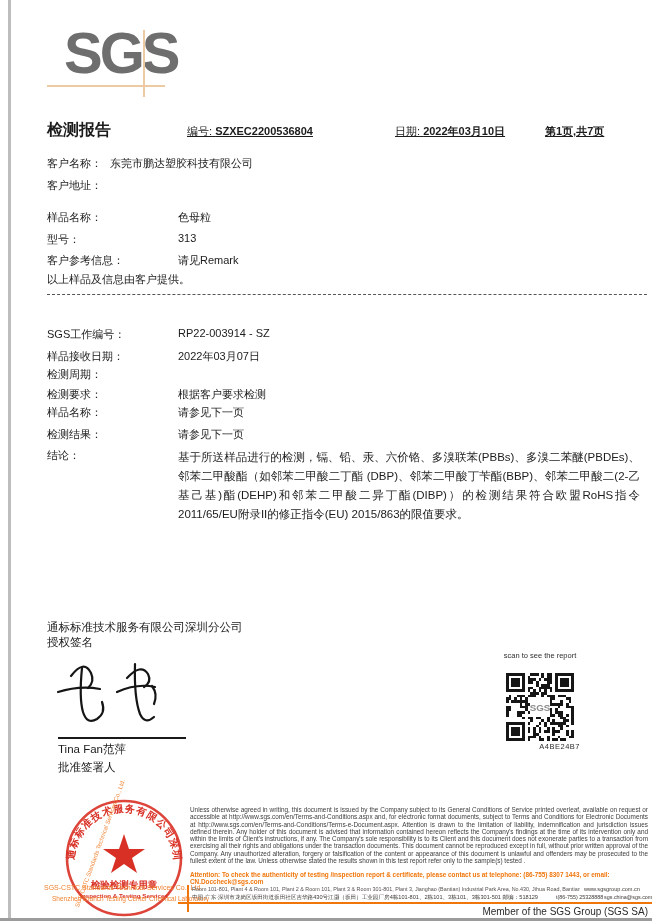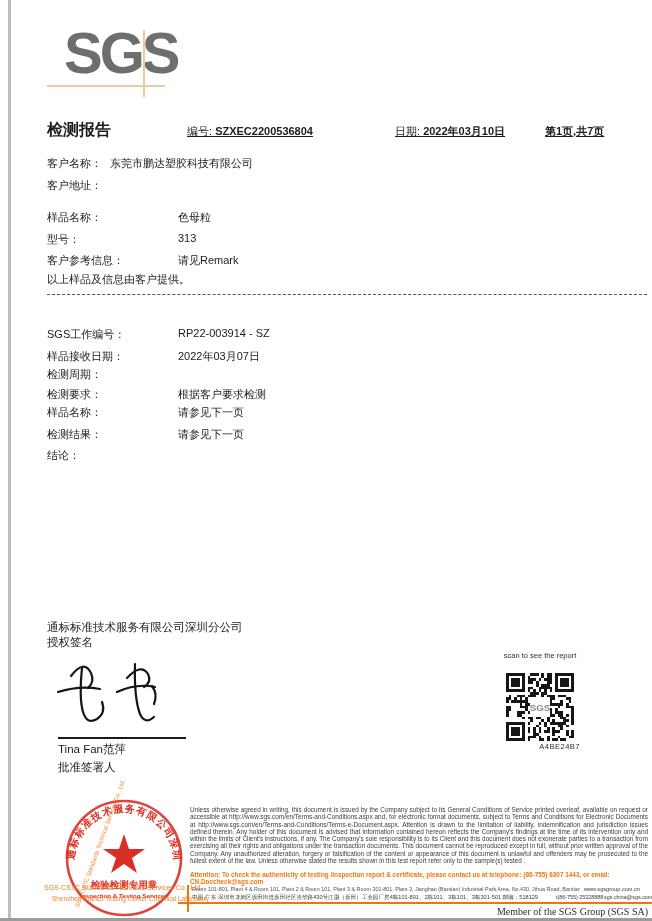--- a/index.html
+++ b/index.html
@@ -44,21 +44,21 @@
               text-align:justify;color:#3d3d3d;}
   .attention{left:190px;top:871px;width:458px;font-size:6.4px;line-height:7.3px;
              font-weight:bold;color:#f0760b;}
   .addr-vline{left:187px;top:885px;width:2px;height:27px;background:#f0760b;}
   .addr-en{left:192px;top:886px;width:388px;font-size:5.4px;color:#55524e;white-space:nowrap;overflow:hidden;}
   .website{left:584px;top:886px;font-size:5.6px;color:#44413d;white-space:nowrap;}
   .addr-cn{left:192px;top:894px;width:360px;font-size:5.6px;color:#3d3a36;white-space:nowrap;overflow:hidden;}
   .phone{left:556px;top:894px;font-size:5.4px;color:#3d3a36;white-space:nowrap;}
   .email{left:604px;top:894px;font-size:5.4px;color:#3d3a36;white-space:nowrap;}
   .footer-hline{left:178px;top:902px;width:474px;height:2px;background:#f0760b;}
-  .member{left:400px;top:906px;width:248px;text-align:right;font-size:10px;color:#2b2b2b;font-family:Liberation Serif, serif;}
+  .member{left:400px;top:906px;width:248px;text-align:right;font-size:10px;color:#2b2b2b;}
 </style>
 </head>
 <body>
 
 <div class="page">
 
   <div class="abs edge-left"></div>
   <div class="abs edge-bottom"></div>
 
   <div class="abs logo-text">SGS</div>
@@ -96,20 +96,21 @@
   <div class="abs val" style="left:178px;top:349px">2022年03月07日</div>
   <div class="abs lbl" style="top:367px">检测周期：</div>
   <div class="abs lbl" style="top:387px">检测要求：</div>
   <div class="abs val" style="left:178px;top:387px">根据客户要求检测</div>
   <div class="abs lbl" style="top:405px">样品名称：</div>
   <div class="abs val" style="left:178px;top:405px">请参见下一页</div>
   <div class="abs lbl" style="top:427px">检测结果：</div>
   <div class="abs val" style="left:178px;top:427px">请参见下一页</div>
 
   <div class="abs lbl" style="top:448px">结论：</div>
+  <div class="abs conclusion">基于所送样品进行的检测，镉、铅、汞、六价铬、多溴联苯(PBBs)、多溴二苯醚(PBDEs)、邻苯二甲酸酯（如邻苯二甲酸二丁酯 (DBP)、邻苯二甲酸丁苄酯(BBP)、邻苯二甲酸二(2-乙基己基)酯(DEHP)和邻苯二甲酸二异丁酯(DIBP)）的检测结果符合欧盟RoHS指令2011/65/EU附录II的修正指令(EU) 2015/863的限值要求。</div>
 
   <div class="abs sig-company">通标标准技术服务有限公司深圳分公司</div>
   <div class="abs sig-auth">授权签名</div>
   <svg class="abs" style="left:55px;top:652px" width="130" height="84" viewBox="0 0 130 84">
     <g fill="none" stroke="#151515" stroke-width="2.2" stroke-linecap="round">
       <path d="M16 24 q13 -17 20 -3 q4 9 -3 15"></path>
       <path d="M3 40 q22 -7 42 -3"></path>
       <path d="M27 16 q-3 30 1 44 q4 13 14 7 q9 -6 5 -17"></path>
       <path d="M72 26 q14 -15 21 -4 q4 8 -4 13"></path>
       <path d="M62 40 q20 -9 38 -5"></path>

